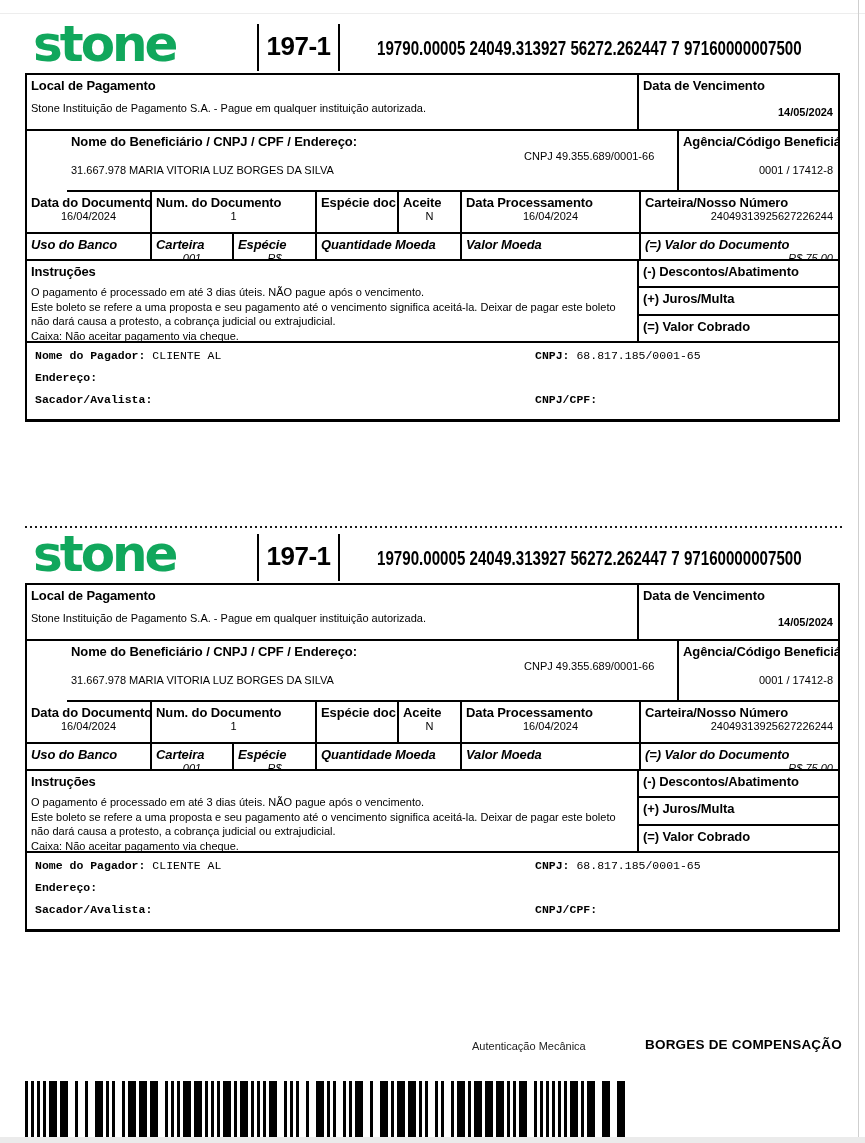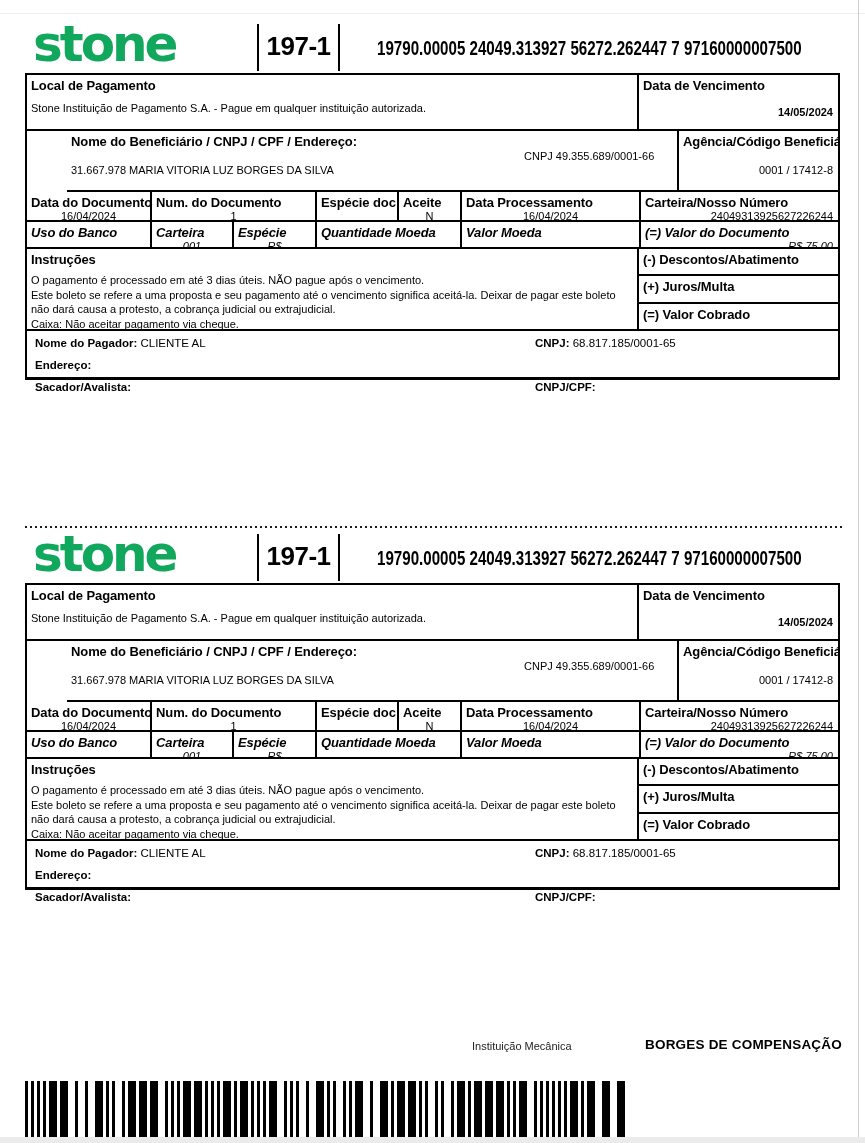--- a/index.html
+++ b/index.html
@@ -30,24 +30,24 @@
   .digitable {
     position:absolute; left:352px; top:18px; font-weight:bold; font-size:21px;
     white-space:nowrap; transform:scaleX(.72); transform-origin:left top;
   }
 
   
   .tbl { border:2px solid #000; border-bottom:3px solid #000; width:815px; background:#fff; }
   .row { display:grid; border-bottom:2px solid #000; position:relative; }
   .r1 { height:56px; grid-template-columns:610px 1fr; }
   .r2 { height:61px; grid-template-columns:610px 1fr;margin-left:40px; }
-  .r3 { height:30px; grid-template-columns:123px 165px 82px 63px 179px 1fr; }
+  .r3 { height:42px; grid-template-columns:123px 165px 82px 63px 179px 1fr; }
   .r4 { height:27px; grid-template-columns:123px 82px 83px 145px 179px 1fr;font-style:italic; }
   .r5 { height:82px; grid-template-columns:610px 1fr; }
-  .r6 { height:46px; border-bottom:none; display:block; padding:5px 8px 0; }
+  .r6 { height:76px; border-bottom:none; display:block; padding:5px 8px 0;font-family:Liberation Mono, monospace; }
   .cell { position:relative; overflow:hidden; }
   .bl { border-left:2px solid #000; }
   .lbl { font-size:13px; font-weight:bold; padding:3px 4px 0; letter-spacing:-0.1px; white-space:nowrap; }
   .val { font-size:11px; padding:0 4px; }
   .mt9  { margin-top:9px; }
   .mt12 { margin-top:13px; }
   .mt14 { margin-top:15px; }
   .right { text-align:right; padding-right:5px; }
   .center { text-align:center; }
   .bold { font-weight:bold; }
@@ -334,21 +334,21 @@
           <span class="lbl2">Sacador/Avalista:</span>
           <span class="pright">
             <span class="lbl2">CNPJ/CPF:</span>
           </span>
         </div>
       </div>
     </div>
   </div>
 </div>
 
-<span class="auth-label">Instituição Mecânica</span>
+<span class="auth-label">Autenticação Mecânica</span>
 <span class="ficha-label">BORGES DE COMPENSAÇÃO</span>
 <div class="barcode">
     <span class="bar" style="width:3px"></span>
     <span class="gap" style="width:3px"></span>
     <span class="bar" style="width:3px"></span>
     <span class="gap" style="width:3px"></span>
     <span class="bar" style="width:3px"></span>
     <span class="gap" style="width:3px"></span>
     <span class="bar" style="width:3px"></span>
     <span class="gap" style="width:3px"></span>

